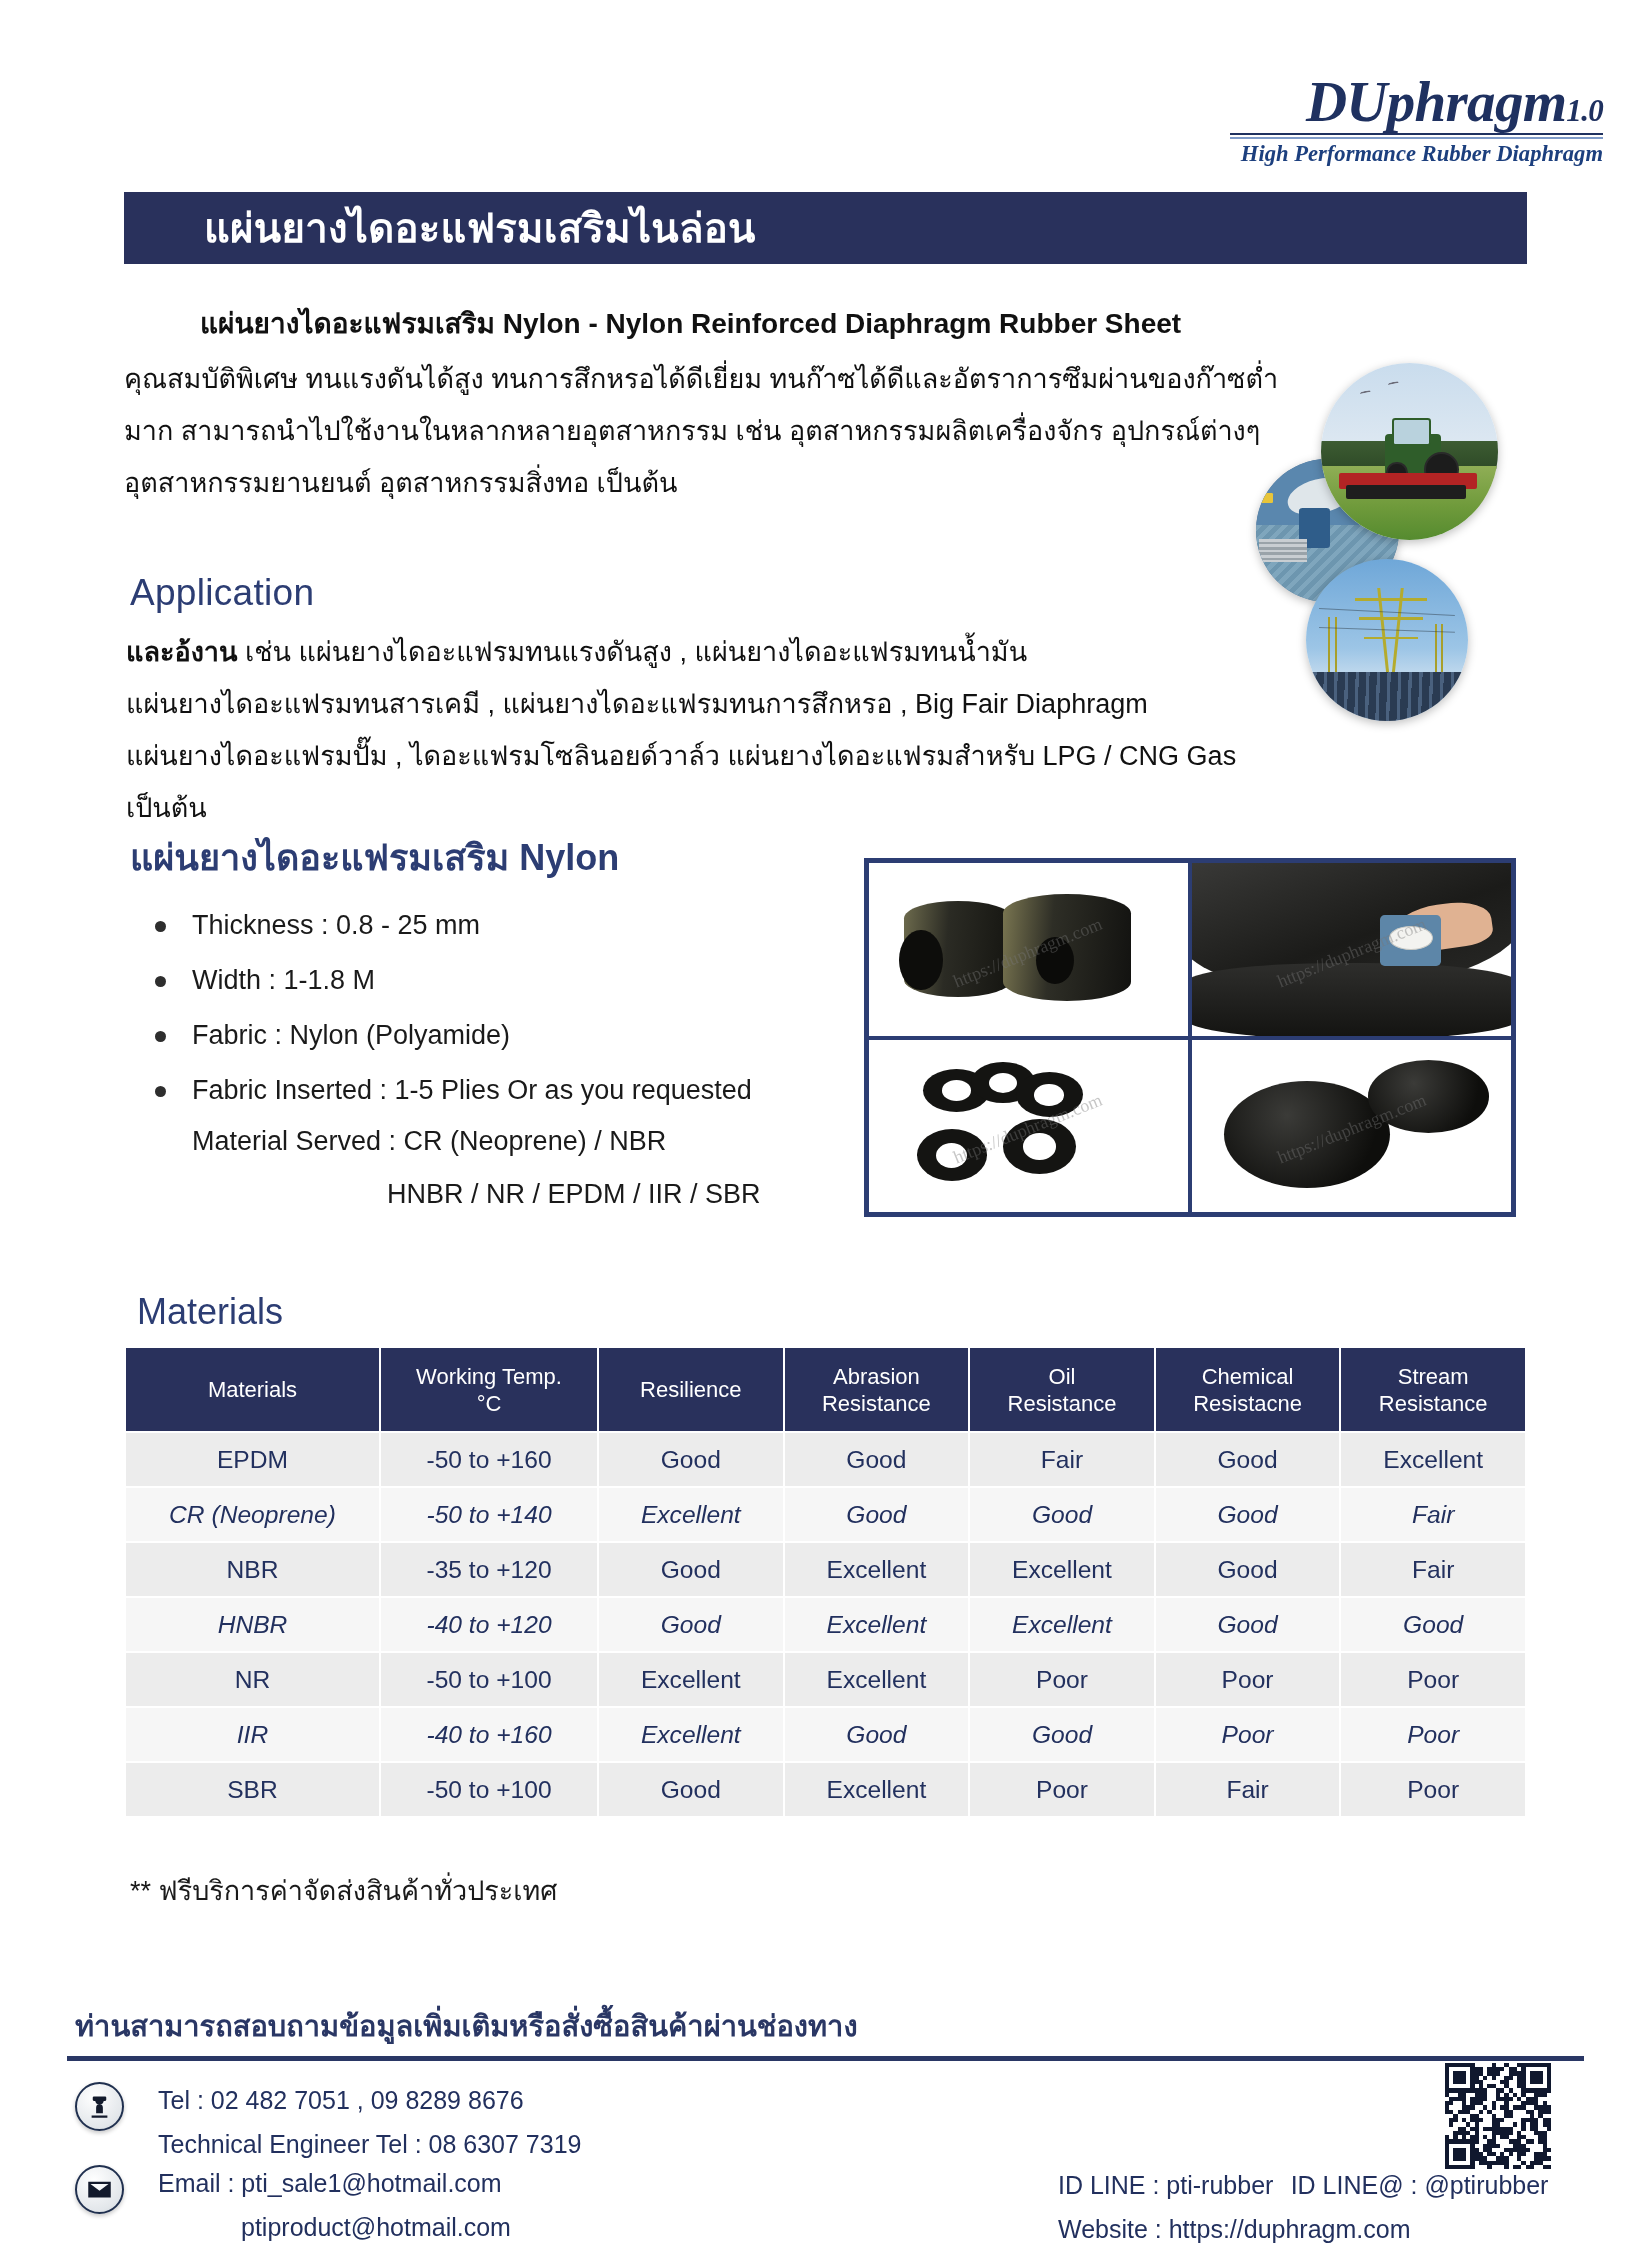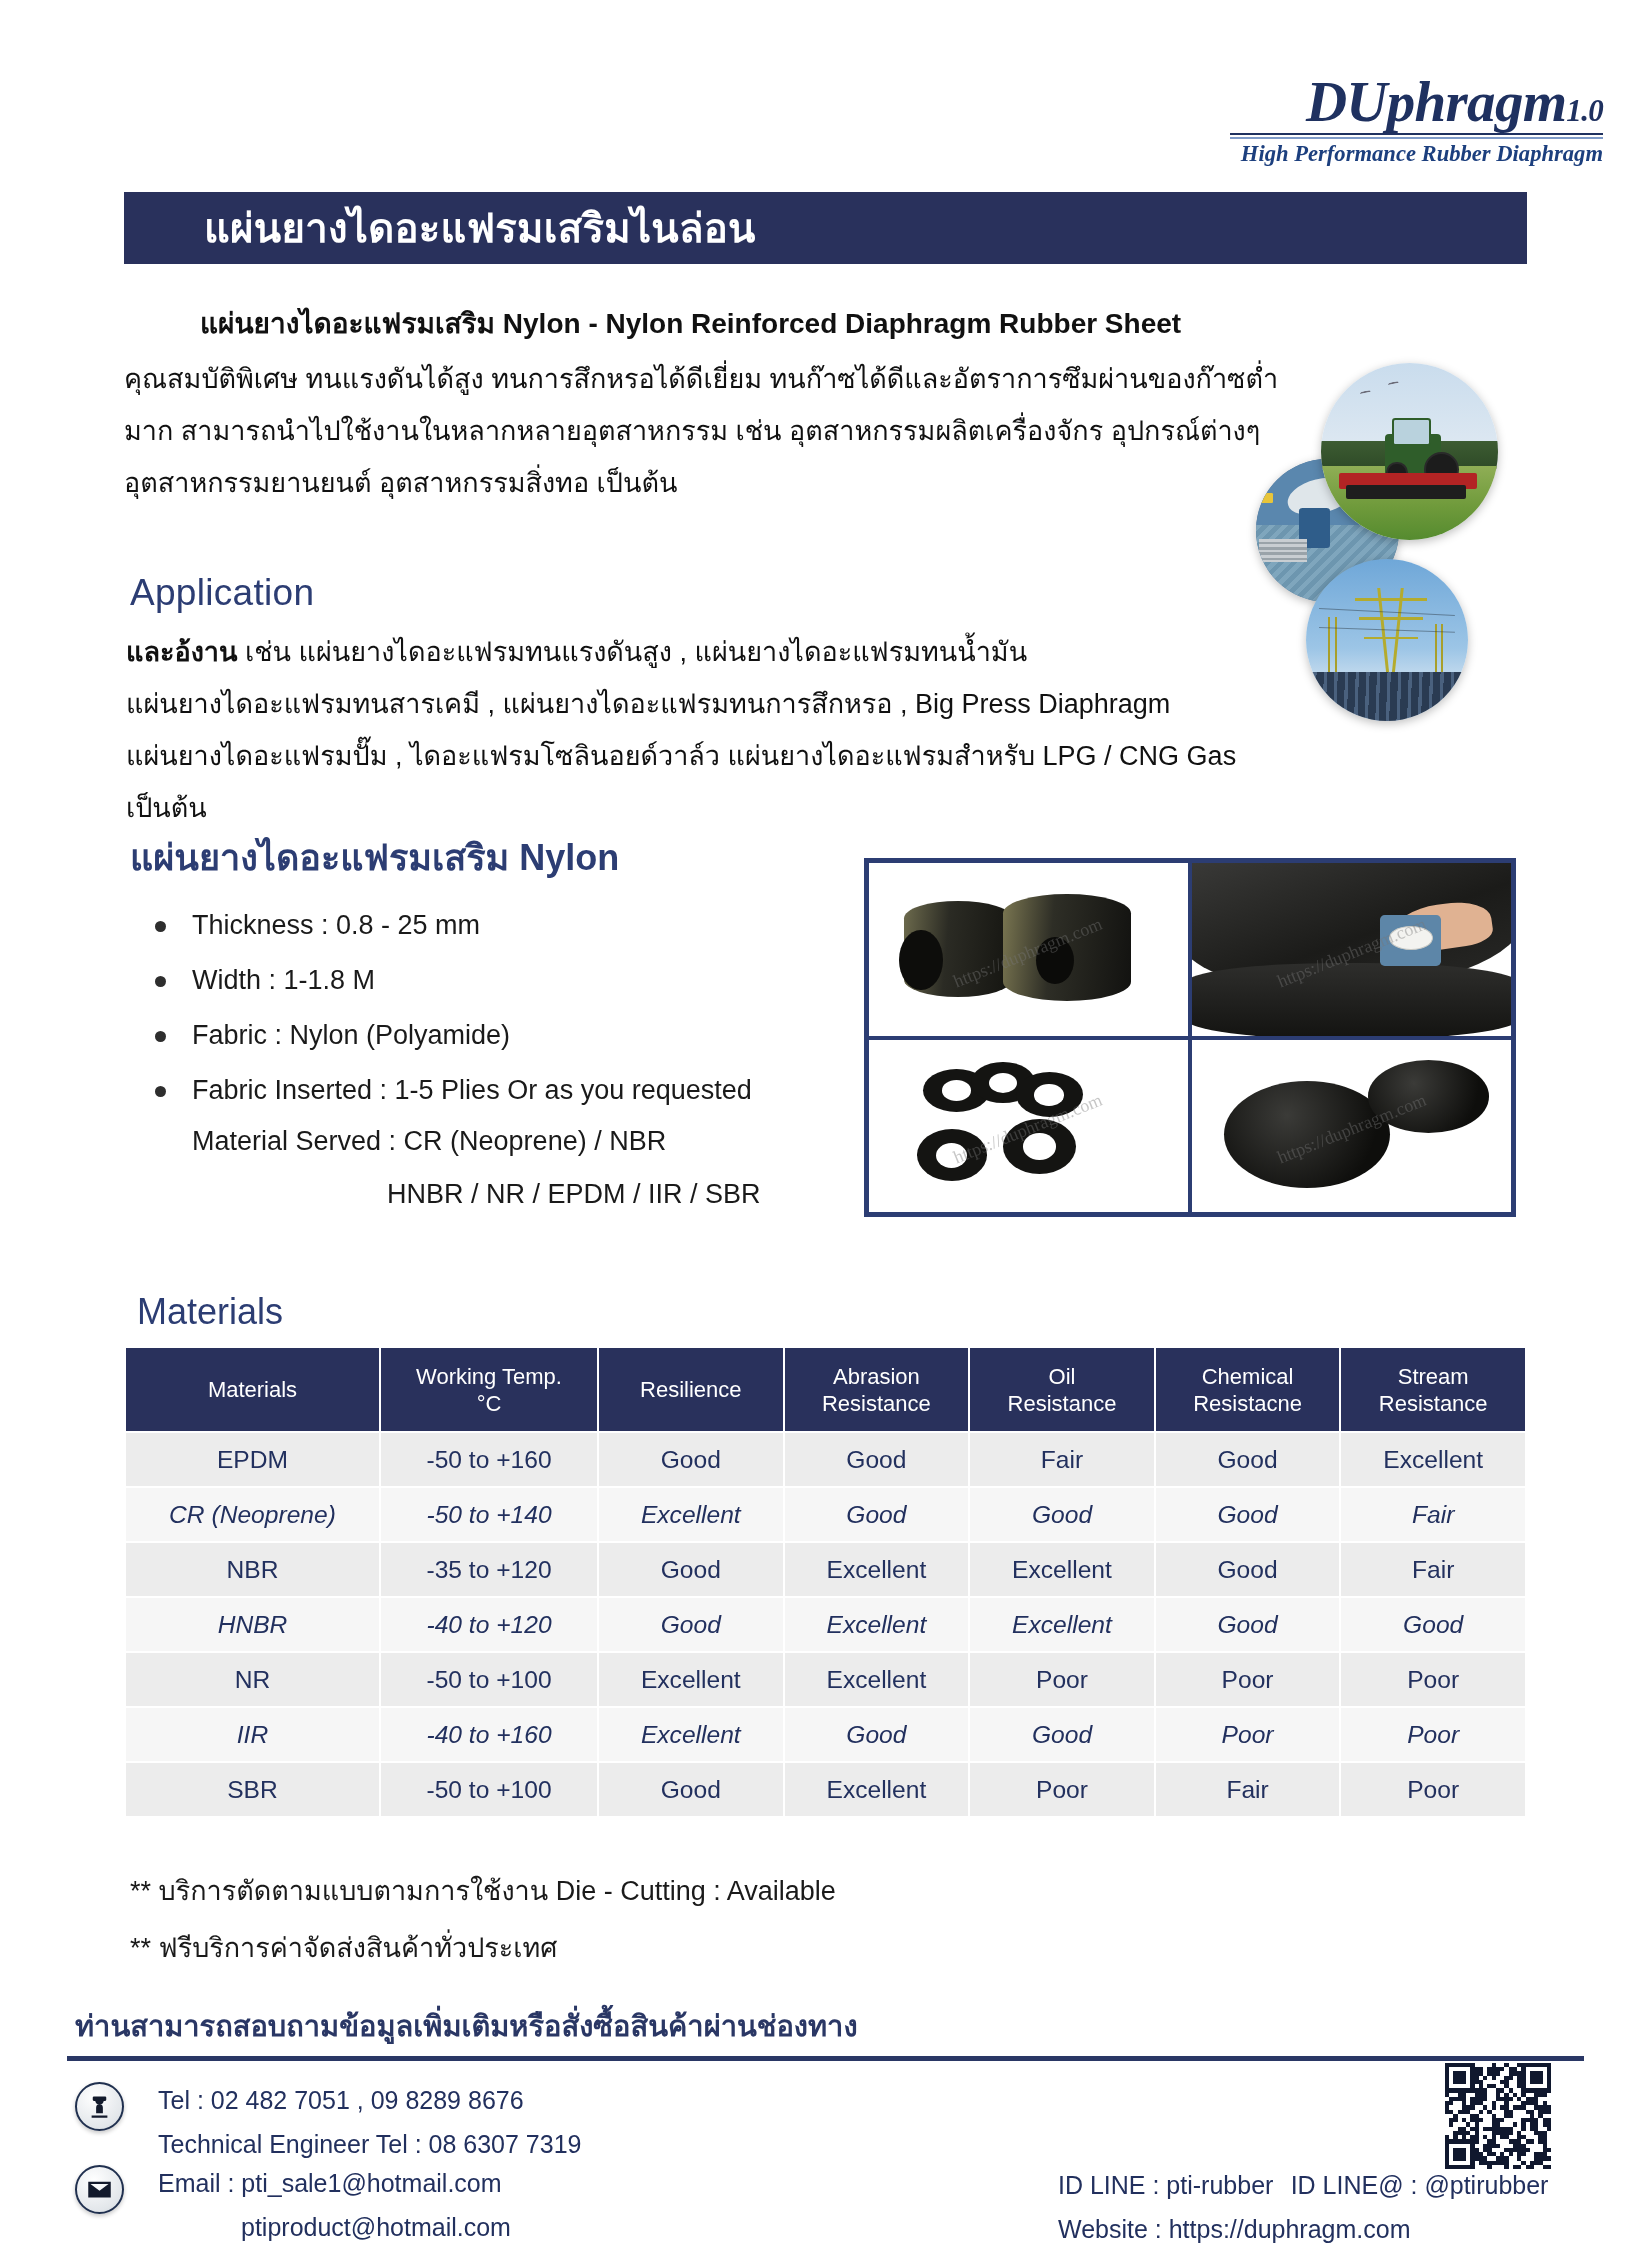--- a/index.html
+++ b/index.html
@@ -449,21 +449,21 @@
   <div class="pw-wire" style="left:8%; top:30%; width:84%; transform:rotate(3deg)"></div>
   <div class="pw-wire" style="left:8%; top:42%; width:84%; transform:rotate(2deg)"></div>
   <div class="pw-panels"></div>
 </div>
 
 <div class="app-head">Application</div>
 <div class="app-body">
   <div>
     <b>และอ้งาน</b><span> เช่น แผ่นยางไดอะแฟรมทนแรงดันสูง , แผ่นยางไดอะแฟรมทนน้ำมัน</span>
   </div>
-  <div>แผ่นยางไดอะแฟรมทนสารเคมี , แผ่นยางไดอะแฟรมทนการสึกหรอ  , Big Press Diaphragm</div>
+  <div>แผ่นยางไดอะแฟรมทนสารเคมี , แผ่นยางไดอะแฟรมทนการสึกหรอ  , Big Fair Diaphragm</div>
   <div>แผ่นยางไดอะแฟรมปั๊ม , ไดอะแฟรมโซลินอยด์วาล์ว แผ่นยางไดอะแฟรมสำหรับ LPG / CNG Gas เป็นต้น</div>
 </div>
 
 <div class="spec-head">แผ่นยางไดอะแฟรมเสริม Nylon</div>
 <ul class="spec-list">
   <li>Thickness : 0.8 - 25 mm</li>
   <li>Width : 1-1.8 M</li>
   <li>Fabric : Nylon (Polyamide)</li>
   <li>Fabric Inserted : 1-5 Plies Or as you requested</li>
 </ul>
@@ -583,21 +583,20 @@
         <td>Good</td>
         <td>Excellent</td>
         <td>Poor</td>
         <td>Fair</td>
         <td>Poor</td>
       </tr>
     </tbody>
 </table>
 
 <div class="notes">
-  <div>** บริการตัดตามแบบตามการใช้งาน Die - Cutting : Available</div>
   <div>** ฟรีบริการค่าจัดส่งสินค้าทั่วประเทศ</div>
 </div>
 
 <div class="foot-head">ท่านสามารถสอบถามข้อมูลเพิ่มเติมหรือสั่งซื้อสินค้าผ่านช่องทาง</div>
 <div class="foot-rule"></div>
 
 <div class="badge badge-phone">
   <svg viewBox="0 0 24 24" aria-hidden="true">
     <path d="M7 3h10a1 1 0 0 1 1 1v2a1 1 0 0 1-1 1h-1.2l-.6 1.6a2 2 0 0 1-1.9 1.3h-2.6a2 2 0 0 1-1.9-1.3L8.2 7H7a1 1 0 0 1-1-1V4a1 1 0 0 1 1-1zm5 7a3 3 0 0 1 3 3v5H9v-5a3 3 0 0 1 3-3zM5 20h14v2H5z"></path>
   </svg>

